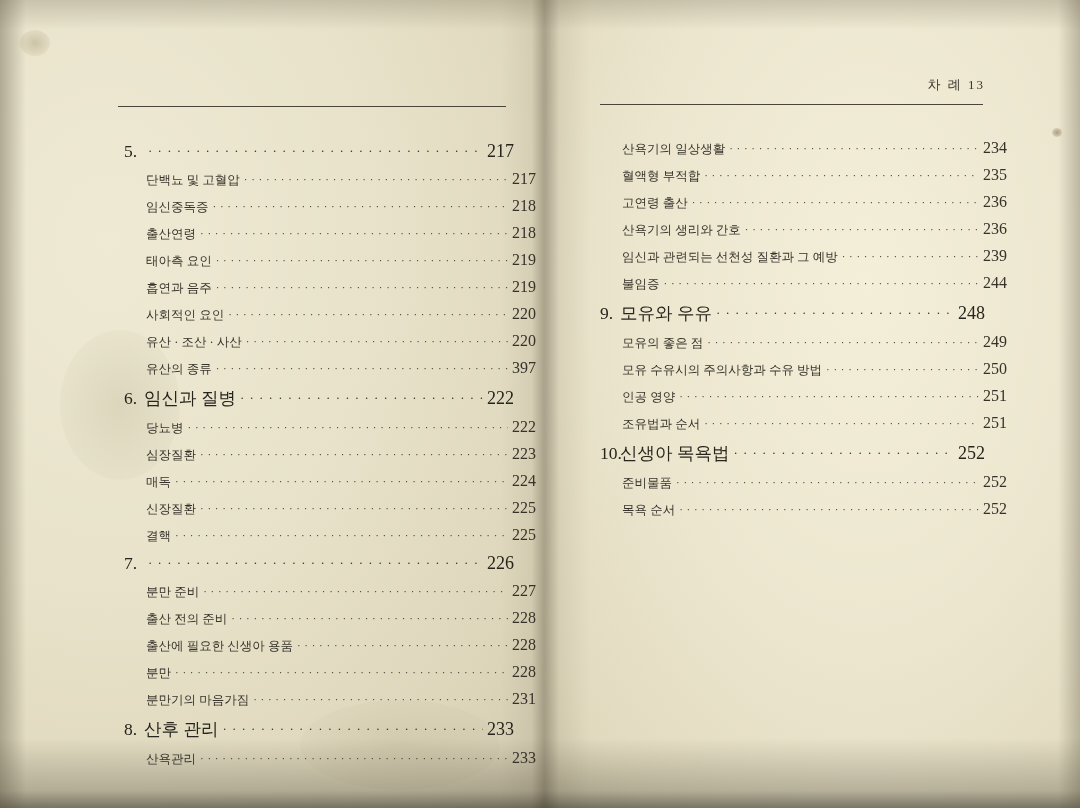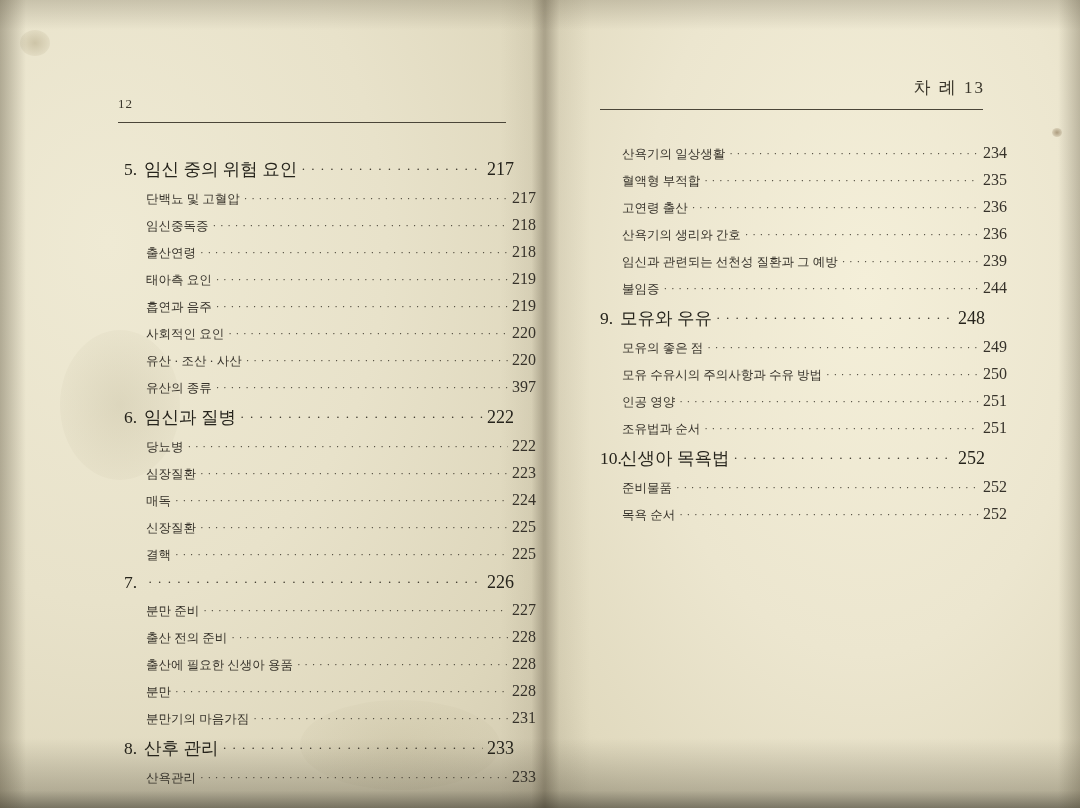--- a/index.html
+++ b/index.html
@@ -142,21 +142,21 @@
     padding-left: 28px;
     color: #36322a;
   }
   .lvl2 .leader { font-size: 11px; position: relative; top: -1px; letter-spacing: 0.5px; }
   .lvl2 .pg { font-size: 16px; }
 
   .col-right .lvl2 { padding-left: 22px; }
   .col-right .lvl1 { padding-left: 0px; }
 
   .hdr-right {
-    font-size: 17px;
+    font-size: 13px;
     letter-spacing: 2px;
   }
   .blur {
     filter: blur(0.25px);
   }
 </style>
 </head>
 <body>
 
 <div class="page">
@@ -169,27 +169,25 @@
   <div class="spot" style="left:60px; top:330px; width:120px; height:150px; background:radial-gradient(rgba(150,140,105,0.18), rgba(150,140,105,0));"></div>
   <div class="spot" style="left:300px; top:700px; width:200px; height:90px; background:radial-gradient(rgba(150,140,105,0.16), rgba(150,140,105,0));"></div>
 
   <div class="gutter"></div>
   <div class="top-shadow"></div>
   <div class="bottom-shadow"></div>
   <div class="left-edge-shadow"></div>
   <div class="right-edge-shadow"></div>
 
   <div class="col col-left blur">
-    <div class="folio folio-left">12</div>
     <hr class="rule rule-left">
     <div class="toc" id="toc-left">
         <div class="entry lvl1 lvl1-left">
           <span class="num">5.</span>
           <span> </span>
-          <span class="title">임신 중의 위험 요인</span>
           <span class="leader">· · · · · · · · · · · · · · · · · · · · · · · · · · · · · · · · · · · · · · · · · · · · · · · · · · · · · · · · · · · ·</span>
           <span class="pg">217</span>
         </div>
         <div class="entry lvl2">
           <span class="title">단백뇨 및 고혈압</span>
           <span class="leader">· · · · · · · · · · · · · · · · · · · · · · · · · · · · · · · · · · · · · · · · · · · · · · · · · · · · · · · · · · · ·</span>
           <span class="pg">217</span>
         </div>
         <div class="entry lvl2">
           <span class="title">임신중독증</span>

